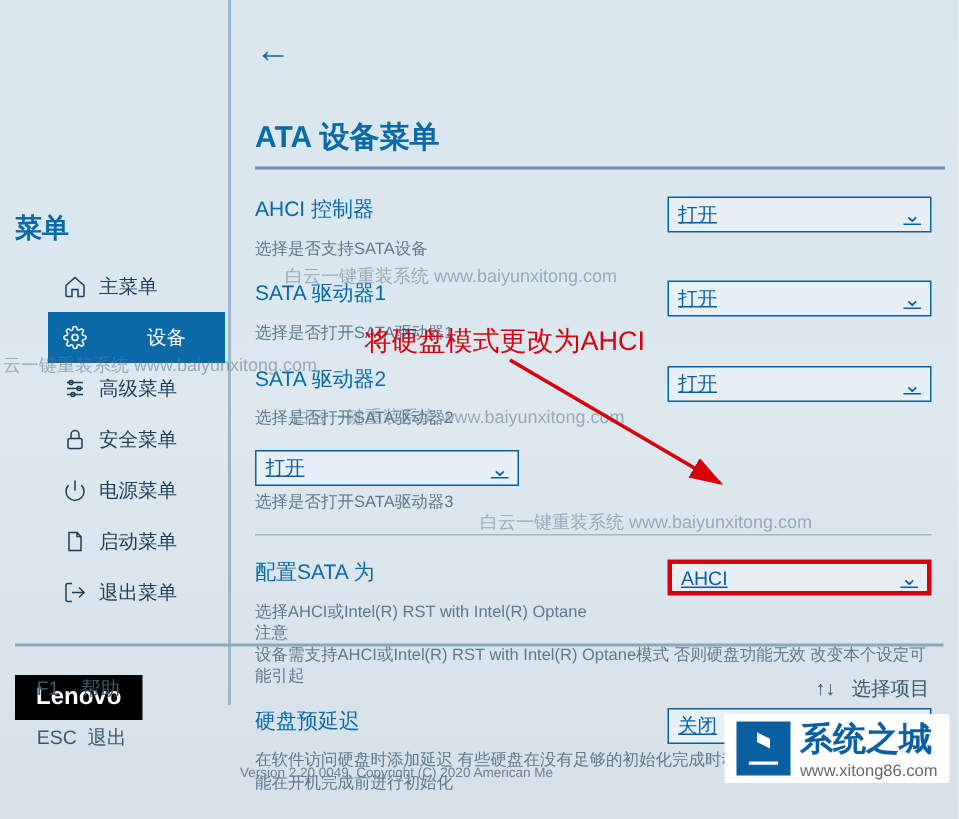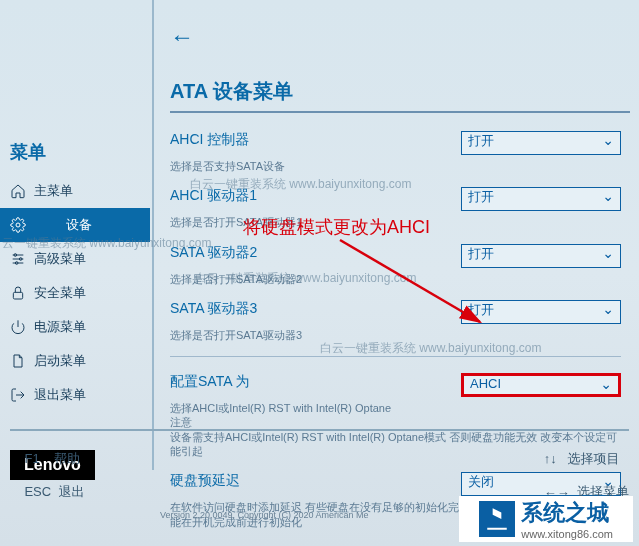--- a/index.html
+++ b/index.html
@@ -20,21 +20,21 @@
   width: 150px;
   height: 100%;
   padding-top: 10px;
 }
 .menu-title {
   color: #0a6aa8;
   font-weight: bold;
   font-size: 18px;
   margin: 130px 0 10px 10px;
 }
-.menu-list { list-style: none; }
+.menu-list { list-style: none; padding-left: 32px; }
 .menu-item {
   display: flex;
   align-items: center;
   padding: 8px 10px;
   color: #1a3f5c;
   cursor: pointer;
   gap: 8px;
 }
 .menu-item.active {
   background: #0a6aa8;
@@ -91,29 +91,31 @@
   color: #0a6aa8;
   font-size: 14px;
 }
 .desc {
   color: #5b7a93;
   font-size: 11px;
   margin: 2px 10px 10px 10px;
   line-height: 1.3;
 }
 .select {
-  width: 160px;
+  width: 176px;
   height: 24px;
   border: 1px solid #0a5fa3;
   background: #e6f0f6;
   display: flex;
+  align-items: center;
   justify-content: space-between;
   padding: 0 6px;
   color: #0a5fa3;
   font-size: 13px;
+  text-decoration: underline;
 }
 .select.highlight {
   border: 3px solid #d8000c;
 }
 .chevron {
   color: #0a5fa3;
   font-size: 14px;
 }
 .section-divider {
   border-top: 1px solid #a0b8cc;
@@ -169,26 +171,26 @@
   pointer-events: none;
 }
 .red-line {
   position: absolute;
   pointer-events: none;
   left: 0; top: 0;
 }
 .site-logo {
   position: absolute;
   right: 6px;
-  bottom: 4px;
+  bottom: 24px;
   display: flex;
   align-items: center;
   gap: 6px;
   background: #fff;
-  padding: 2px 20px;
+  padding: 2px 8px;
 }
 .site-logo-icon {
   width: 36px; height: 36px;
   background: #0a5fa3;
   display: flex; align-items: center; justify-content: center;
 }
 .site-logo-icon svg { width: 26px; height: 26px; fill: #fff; }
 .site-logo-text1 { font-weight: bold; font-size: 22px; color: #0a5fa3; }
 .site-logo-sub { font-size: 11px; color: #666; display: block; }
 </style>
@@ -278,39 +280,38 @@
   <div class="row">
     <div class="label-col">AHCI 控制器</div>
     <div class="select">
       <span>打开</span>
       <span class="chevron">⌄</span>
     </div>
   </div>
   <div class="desc">选择是否支持SATA设备</div>
 
   <div class="row">
-    <div class="label-col">AHCI 驱动器1</div>
+    <div class="label-col">SATA 驱动器1</div>
     <div class="select">
       <span>打开</span>
       <span class="chevron">⌄</span>
     </div>
   </div>
   <div class="desc">选择是否打开SATA驱动器1</div>
 
   <div class="row">
     <div class="label-col">SATA 驱动器2</div>
     <div class="select">
       <span>打开</span>
       <span class="chevron">⌄</span>
     </div>
   </div>
   <div class="desc">选择是否打开SATA驱动器2</div>
 
   <div class="row">
-    <div class="label-col">SATA 驱动器3</div>
     <div class="select">
       <span>打开</span>
       <span class="chevron">⌄</span>
     </div>
   </div>
   <div class="desc">选择是否打开SATA驱动器3</div>
 
   <div class="section-divider"></div>
 
   <div class="row">

